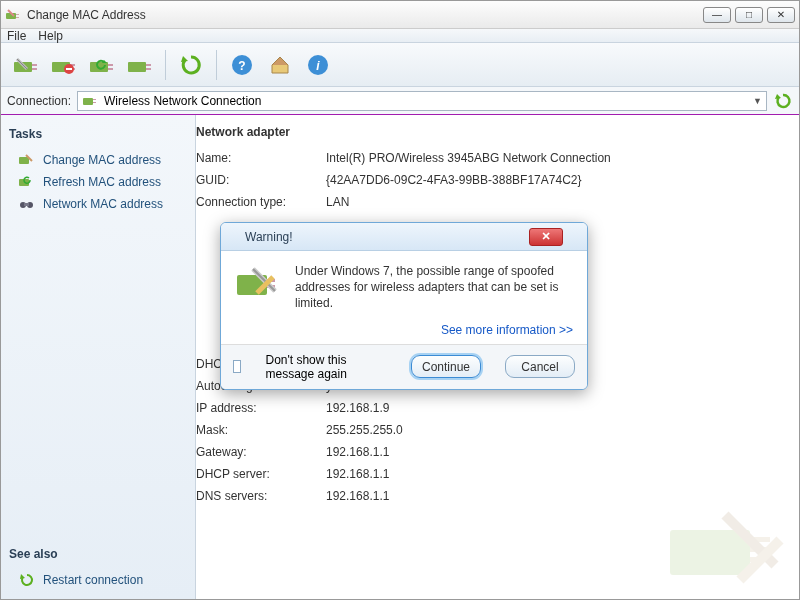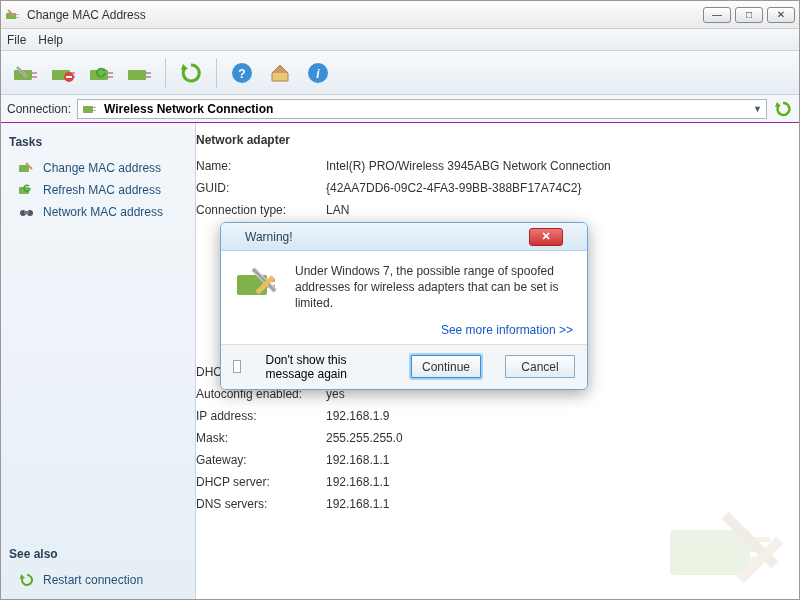--- a/index.html
+++ b/index.html
@@ -6,30 +6,30 @@
 body { background: #e8ecef; width: 800px; height: 600px; overflow: hidden; position: relative; }
 
 .window { width: 800px; height: 600px; background: #fef9c3; border: 1px solid #999; display: flex; flex-direction: column; }
 
 .titlebar { height: 28px; background: linear-gradient(#fdfdfd, #eaeaea); border-bottom: 1px solid #ccc; display: flex; align-items: center; padding: 0 4px; }
 .titlebar-icon { width: 16px; height: 16px; margin-right: 6px; }
 .titlebar-text { flex: 1; color: #333; }
 .win-btns { display: flex; gap: 4px; }
 .win-btn { width: 28px; height: 16px; border: 1px solid #888; border-radius: 3px; background: linear-gradient(#fff,#dfe6ec); display: flex; align-items: center; justify-content: center; font-size: 10px; color: #333; cursor: default; }
 
-.menubar { height: 22px; background: linear-gradient(#f6f8fa,#e8eef4); border-bottom: 1px solid #c9d4df; display: flex; align-items: center; padding: 0 6px; gap: 12px; color: #333; }
+.menubar { height: 14px; background: linear-gradient(#f6f8fa,#e8eef4); border-bottom: 1px solid #c9d4df; display: flex; align-items: center; padding: 0 6px; gap: 12px; color: #333; }
 .menubar span { cursor: default; }
 
 .toolbar { height: 44px; background: linear-gradient(#f8fafc,#e6edf3); border-bottom: 1px solid #c9d4df; display: flex; align-items: center; padding: 0 8px; gap: 4px; }
 .tool-btn { width: 34px; height: 34px; border: 1px solid transparent; border-radius: 3px; display: flex; align-items: center; justify-content: center; cursor: default; }
 .tool-sep { width: 1px; height: 30px; background: #c0cdd9; margin: 0 4px; }
 
 .conn-row { height: 28px; border-bottom: 1px solid #a21caf; display: flex; align-items: center; padding: 0 6px; gap: 6px; background: #f4f7fa; }
 .conn-label { color: #333; }
-.conn-select { flex: 1; height: 20px; border: 1px solid #a8b6c3; background: #fff; display: flex; align-items: center; padding: 0 4px; gap: 6px; font-weight: bold; }
+.conn-select { flex: 1; height: 20px; border: 1px solid #a8b6c3; background: #fff; display: flex; align-items: center; padding: 0 4px; gap: 6px; }
 .conn-select .arrow { margin-left: auto; font-size: 9px; color: #555; }
 .refresh-small { width: 20px; height: 20px; display:flex; align-items:center; justify-content:center; }
 
 .body { flex: 1; display: flex; min-height: 0; }
 
 .sidebar { width: 195px; background: linear-gradient(#f3f7fb,#e6eef6); border-right: 1px solid #c9d4df; padding: 8px 2px; display:flex; flex-direction:column; }
 .side-head { font-weight: bold; color: #2a3f55; margin: 4px 0 8px 6px; }
 .side-item { display: flex; align-items: center; gap: 8px; padding: 4px 4px 4px 16px; color: #23527c; cursor: default; }
 .side-spacer { flex:1; }
 
@@ -44,21 +44,21 @@
 .dialog { position: absolute; left: 220px; top: 222px; width: 368px; background: #fff; border: 1px solid #6fa8d8; border-radius: 6px; box-shadow: 0 4px 16px rgba(0,0,0,0.35); overflow:hidden; }
 .dlg-title { height: 28px; background: linear-gradient(#eef5fc,#d7e7f6); display: flex; align-items: center; padding: 0 24px; color: #2a3f55; font-weight: normal; border-bottom:1px solid #b8cfe4;}
 .dlg-title-text { flex:1; }
 .dlg-close { width: 34px; height: 18px; background: linear-gradient(#e77,#c33); border: 1px solid #a22; border-radius: 3px; color:#fff; display:flex; align-items:center; justify-content:center; font-size:11px; font-weight:bold; }
 .dlg-body { padding: 12px 14px 6px 14px; display:flex; gap:12px; }
 .dlg-icon { width:48px; flex:none; }
 .dlg-text { flex:1; color:#333; line-height:1.35; }
 .dlg-link { color:#1659c7; text-align:right; margin-top:10px; cursor:default; }
 .dlg-foot { border-top:1px solid #ddd; padding:8px 12px; display:flex; align-items:center; gap:24px; background:#f3f6f9;}
 .dlg-foot .spacer { flex:1; }
-.dlg-btn { min-width:70px; height:23px; border:1px solid #8aa9c5; border-radius:1px; background:linear-gradient(#fdfefe,#e3edf6); color:#333; display:flex; align-items:center; justify-content:center; cursor:default; }
+.dlg-btn { min-width:70px; height:23px; border:1px solid #8aa9c5; border-radius:9px; background:linear-gradient(#fdfefe,#e3edf6); color:#333; display:flex; align-items:center; justify-content:center; cursor:default; }
 .dlg-btn.primary { border-color:#3b8bd4; box-shadow:0 0 0 2px #a7d2f3; }
 .chk { width:13px; height:13px; border:1px solid #8aa9c5; background:#fff; }
 
 
 svg { display:block; }
 </style>
 </head>
 <body>
 
 <div class="window">

